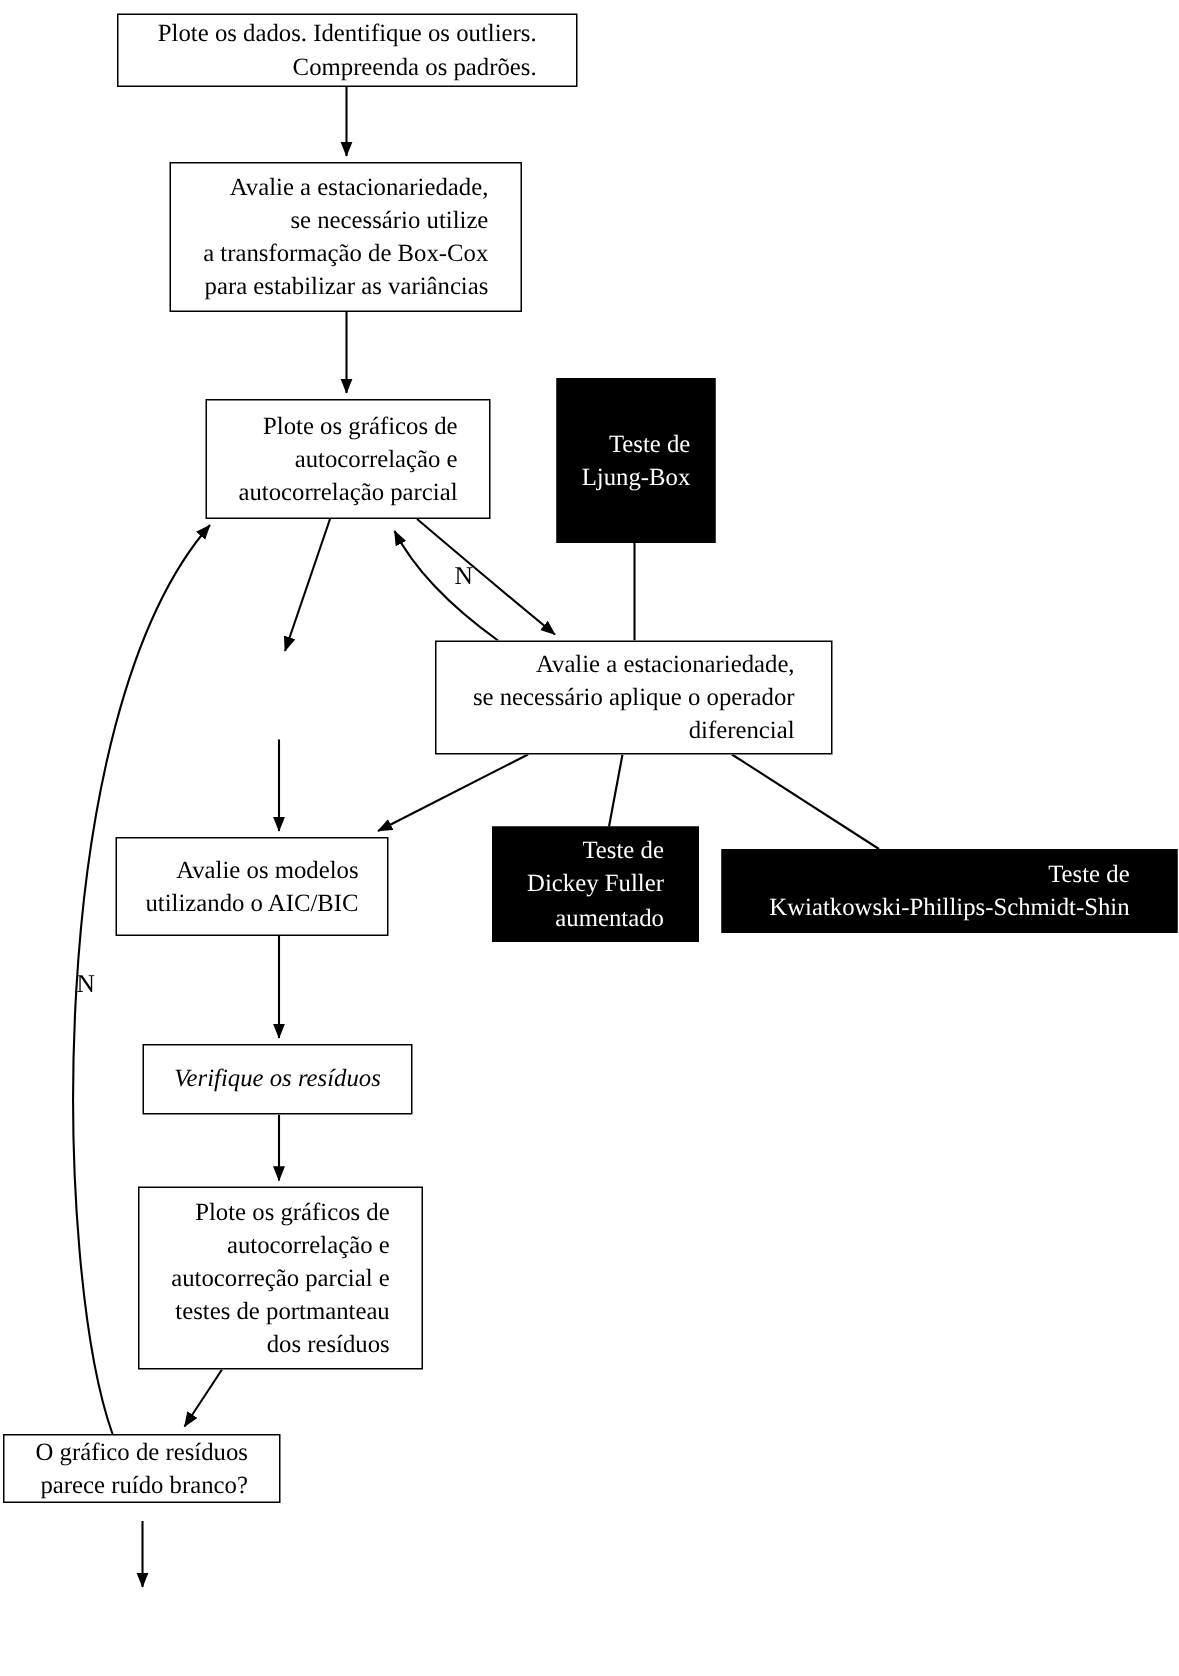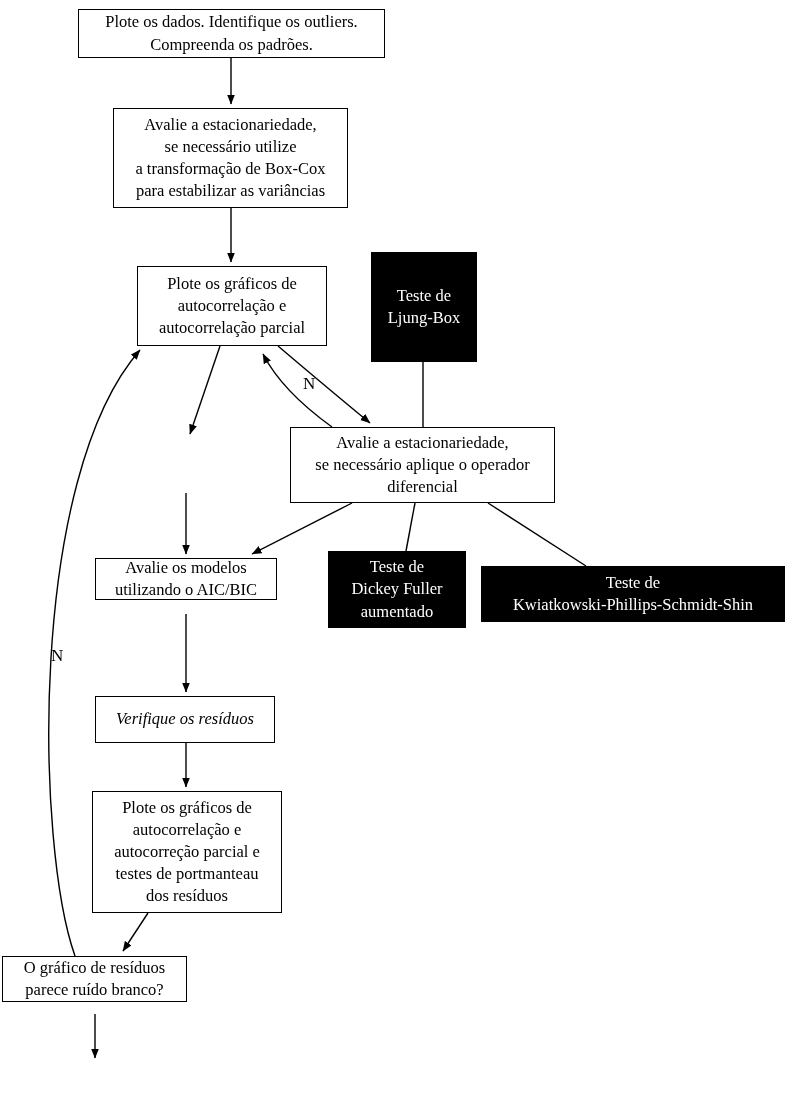--- a/index.html
+++ b/index.html
@@ -7,21 +7,21 @@
     position:relative;
     width:786px;height:1117px;
     background:#ffffff;
     font-family:"Liberation Serif","DejaVu Serif",serif;
     overflow:hidden;
   }
   .edges{position:absolute;left:0;top:0;width:786px;height:1117px;}
   .node{
     position:absolute;
     display:flex;align-items:center;justify-content:center;
-    text-align:center;
+    text-align:right;
     white-space:pre-line;
     font-size:16.5px;line-height:1.34;
     color:#000000;
     background:#ffffff;
     border:1.6px solid #000000;
     box-sizing:border-box;
     padding:2px 12px;
   }
   .node.black{
     background:#000000;
@@ -34,21 +34,21 @@
     color:#000000;
     background:transparent;
   }
   
   #n-plot-data      {left:78px;  top:9px;    width:307px; height:49px;}
   #n-box-cox        {left:113px; top:108px;  width:235px; height:100px;}
   #n-acf-pacf       {left:137px; top:266px;  width:190px; height:80px;}
   #n-ljung-box      {left:371px; top:252px;  width:106px; height:110px;}
   #n-differencing   {left:290px; top:427px;  width:265px; height:76px;}
   #n-select-pq      {left:93px;  top:438px;  width:172px; height:55px;}
-  #n-aic-bic        {left:95px;  top:558px;  width:182px; height:42px;}
+  #n-aic-bic        {left:77px;  top:558px;  width:182px; height:66px;}
   #n-adf            {left:328px; top:551px;  width:138px; height:77px;}
   #n-kpss           {left:481px; top:566px;  width:304px; height:56px;}
   #n-check-resid    {left:95px;  top:696px;  width:180px; height:47px;font-style:italic;}
   #n-resid-acf      {left:92px;  top:791px;  width:190px; height:122px;}
   #n-white-noise    {left:2px;   top:956px;  width:185px; height:46px;}
   #n-forecast       {left:5px;   top:1120px; width:198px; height:48px;}
   #lbl-n-stationary {left:303px; top:374px;}
   #lbl-n-whitenoise {left:51px;  top:646px;}
 </style>
 </head>

